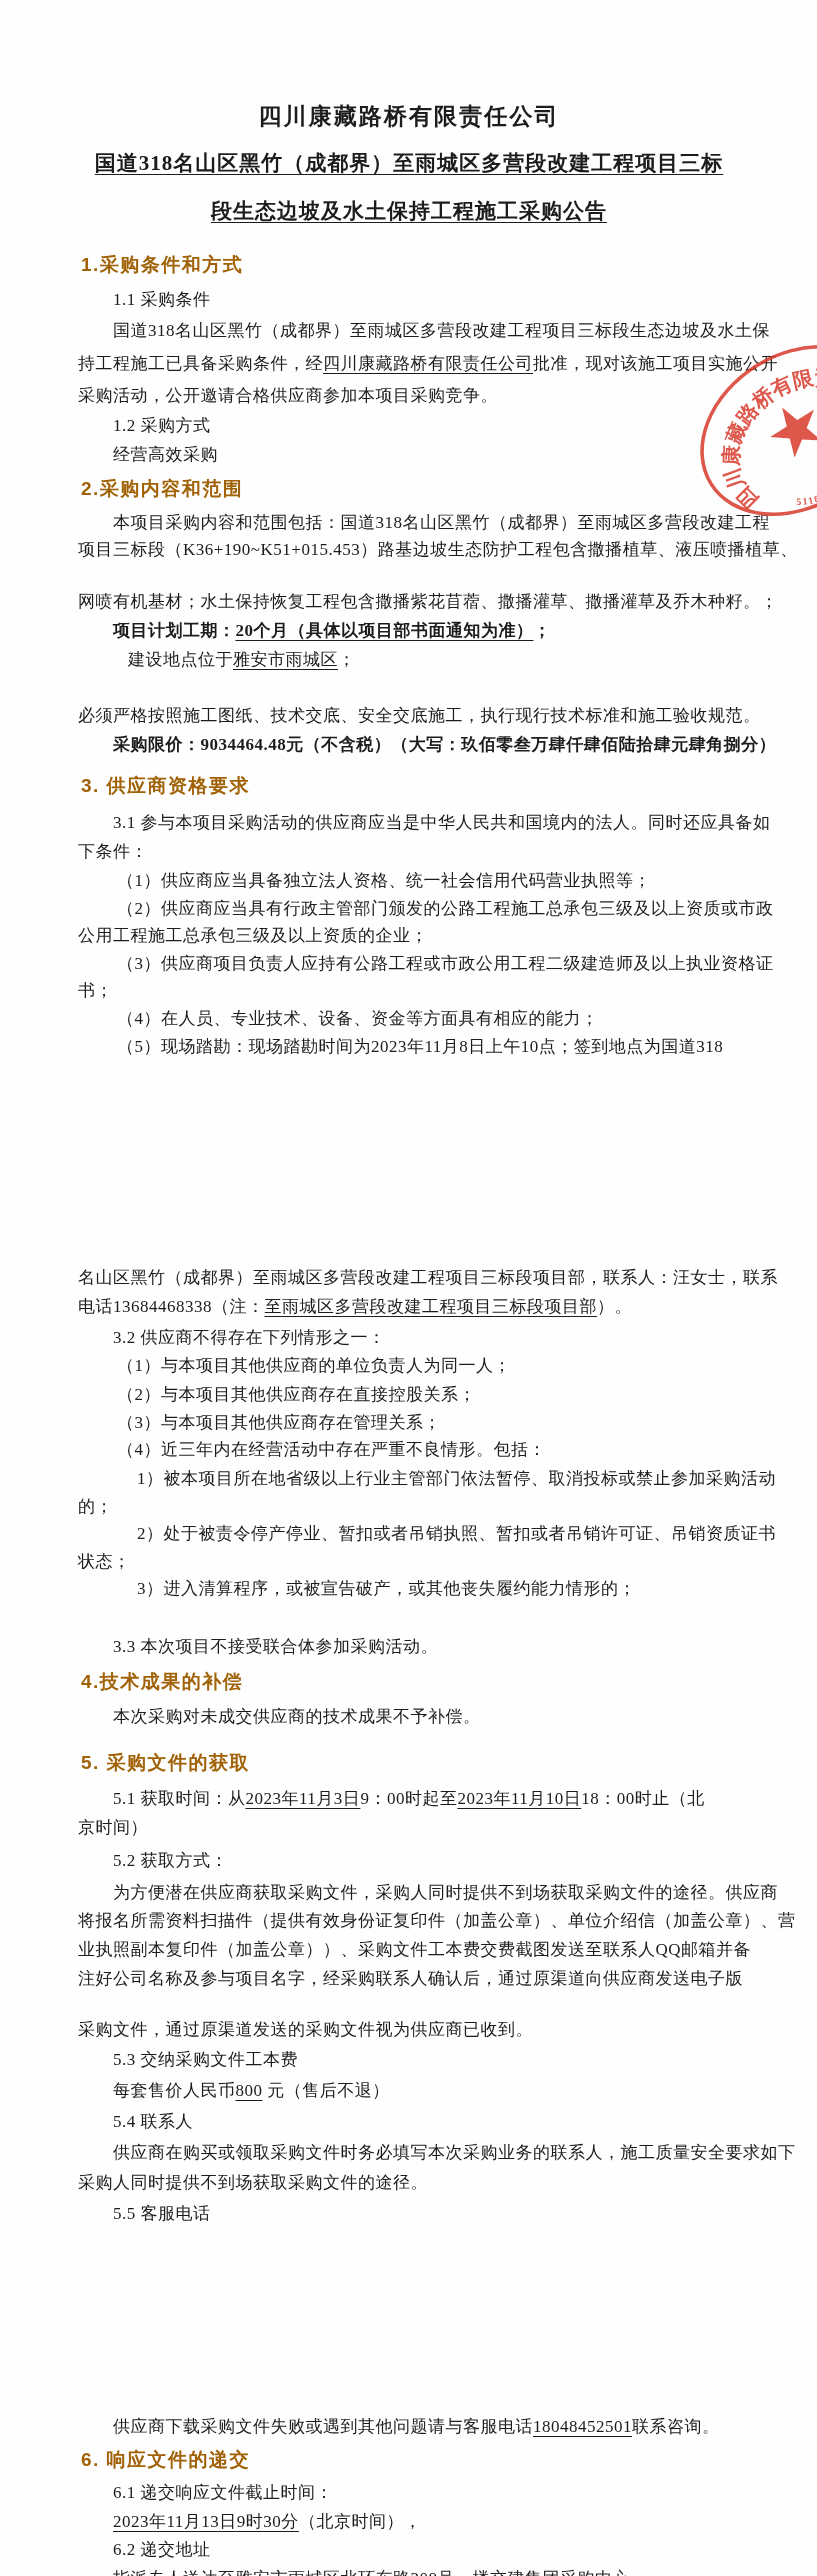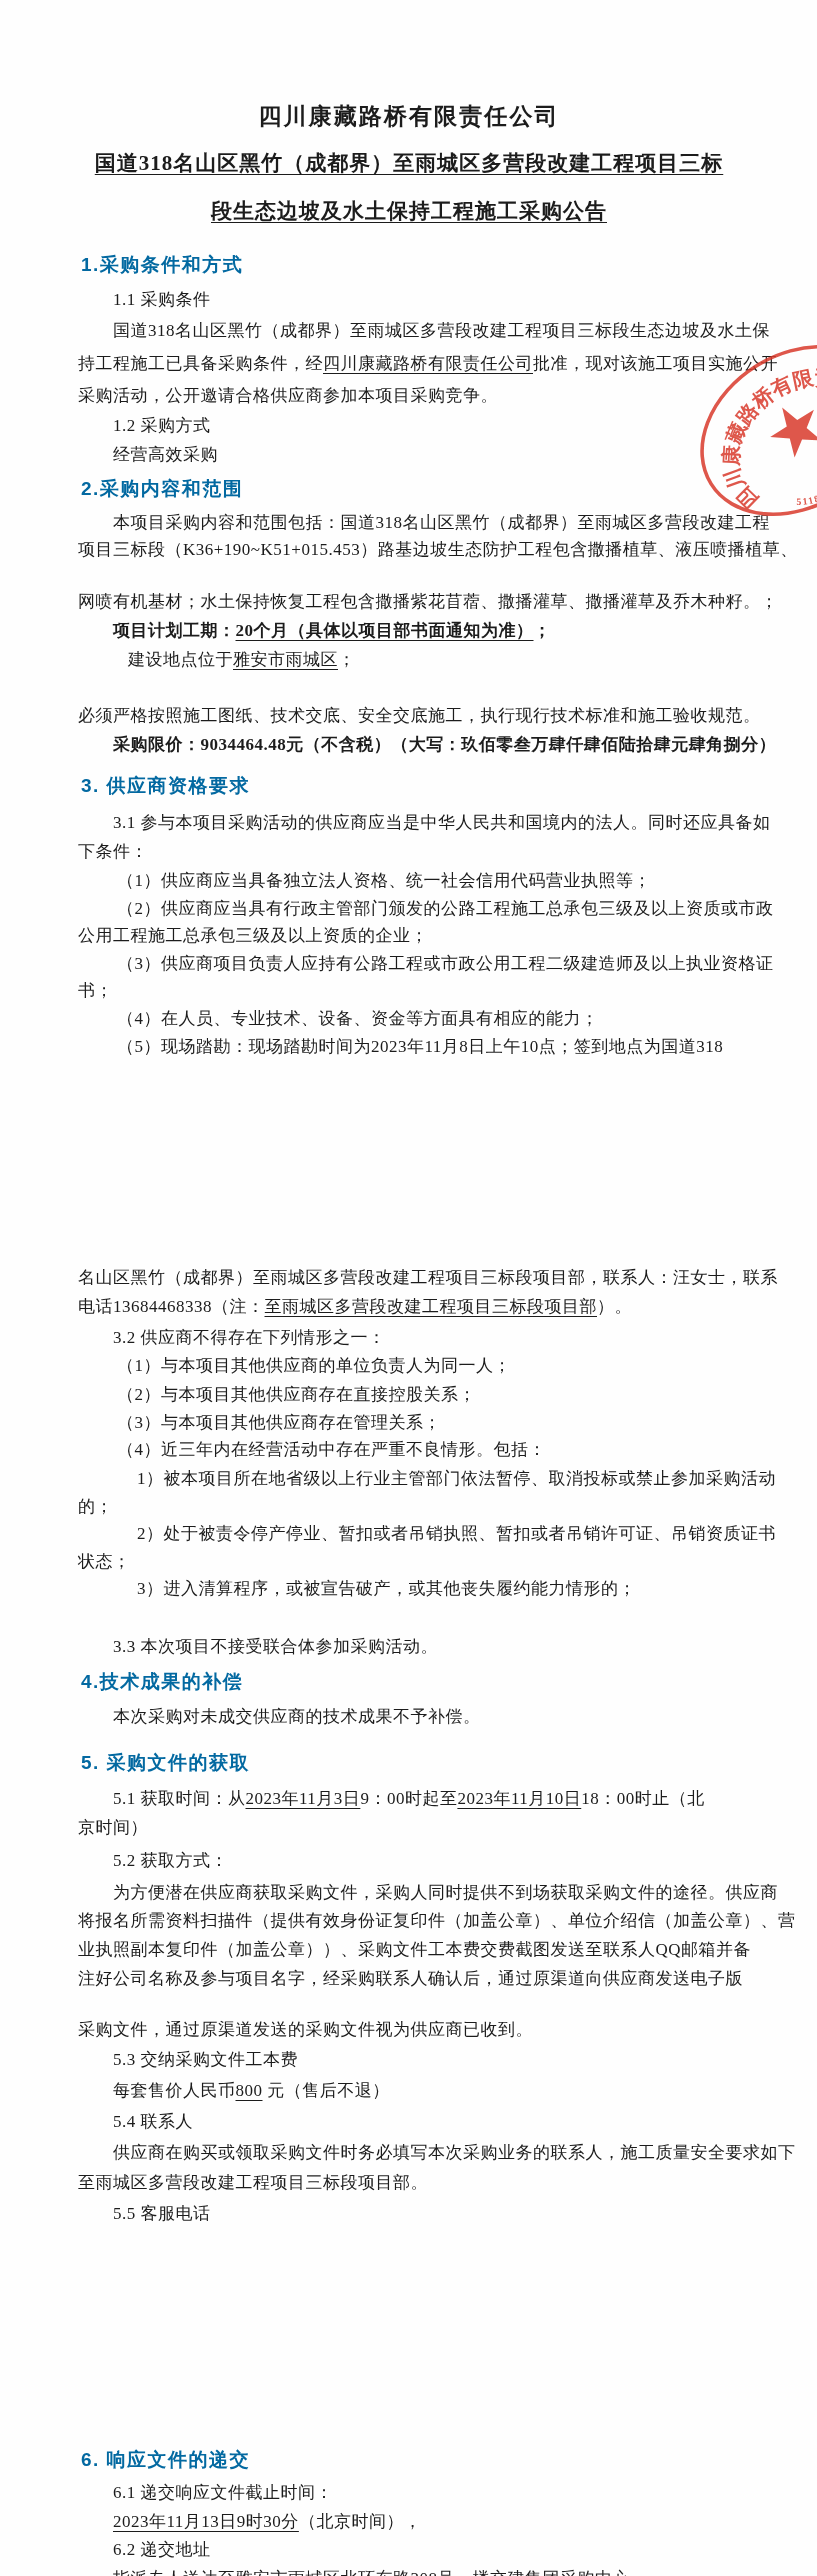--- a/index.html
+++ b/index.html
@@ -4,21 +4,21 @@
 <style>
   html,body{margin:0;padding:0;background:#ffffff;}
   #page{
     position:relative;width:818px;height:3468px;background:#fefefe;
     overflow:hidden;font-family:"Liberation Serif",serif;color:#1c1c1c;
   }
   .ln{position:absolute;white-space:nowrap;font-size:17px;letter-spacing:0.5px;line-height:1.25;}
   .ctr{left:0;width:818px;text-align:center;}
   .t1{font-size:23px;font-weight:700;letter-spacing:2.1px;}
   .t2{font-size:21px;font-weight:700;letter-spacing:1px;}
-  .h1{font-family:"Liberation Sans",sans-serif;font-size:19px;font-weight:700;letter-spacing:1.5px;color:#0369a1;}
+  .h1{font-family:"Liberation Sans",sans-serif;font-size:19px;font-weight:700;letter-spacing:1.5px;color:#a16207;}
   .b{font-weight:700;}
   .u{text-decoration:underline;text-underline-offset:4.1px;text-decoration-thickness:1px;}
   .seal{position:absolute;z-index:1;}
   .stroke{fill:none;stroke:#d93a2c;stroke-width:7px;}
   .sealglyph{fill:#d93a2c;}
   .sealtxt{fill:#d93a2c;font-family:"Liberation Serif",serif;font-weight:700;}
 </style>
 </head>
 <body>
 
@@ -79,23 +79,24 @@
   <div class="ln" style="top:1850px;left:113px">5.2 获取方式：</div>
   <div class="ln" style="top:1882px;left:113px">为方便潜在供应商获取采购文件，采购人同时提供不到场获取采购文件的途径。供应商</div>
   <div class="ln" style="top:1910px;left:78px">将报名所需资料扫描件（提供有效身份证复印件（加盖公章）、单位介绍信（加盖公章）、营</div>
   <div class="ln" style="top:1939px;left:78px">业执照副本复印件（加盖公章））、采购文件工本费交费截图发送至联系人QQ邮箱并备</div>
   <div class="ln" style="top:1968px;left:78px">注好公司名称及参与项目名字，经采购联系人确认后，通过原渠道向供应商发送电子版</div>
   <div class="ln" style="top:2019px;left:78px">采购文件，通过原渠道发送的采购文件视为供应商已收到。</div>
   <div class="ln" style="top:2049px;left:113px">5.3 交纳采购文件工本费</div>
   <div class="ln" style="top:2080px;left:113px"><span>每套售价人民币</span><span class="u">800</span><span> 元（售后不退）</span></div>
   <div class="ln" style="top:2111px;left:113px">5.4 联系人</div>
   <div class="ln" style="top:2142px;left:113px">供应商在购买或领取采购文件时务必填写本次采购业务的联系人，施工质量安全要求如下</div>
-  <div class="ln" style="top:2172px;left:78px">至雨城区多营段改建工程项目三标段项目部。</div>
+  <div class="ln" style="top:2172px;left:78px">采购人同时提供不到场获取采购文件的途径。</div>
   <div class="ln" style="top:2203px;left:113px">5.5 客服电话</div>
 
+  <div class="ln" style="top:2416px;left:113px"><span>供应商下载采购文件失败或遇到其他问题请与客服电话</span><span class="u">18048452501</span><span>联系咨询。</span></div>
 
   <div class="ln h1" style="top:2448px;left:81px">6. 响应文件的递交</div>
   <div class="ln" style="top:2482px;left:113px">6.1 递交响应文件截止时间：</div>
   <div class="ln" style="top:2511px;left:113px"><span class="u">2023年11月13日9时30分</span><span>（北京时间），</span></div>
   <div class="ln" style="top:2539px;left:113px">6.2 递交地址</div>
   <div class="ln" style="top:2568px;left:113px"><span>指派专人送达至</span><span class="u">雅安市雨城区北环东路308号一楼交建集团采购中心。</span></div>
 
   <div class="seal" style="left:673px;top:338px;width:247px;height:185px;transform:rotate(-32deg);opacity:0.85">
     <svg width="247" height="185" viewBox="-240 -180 480 360">
       <defs>

